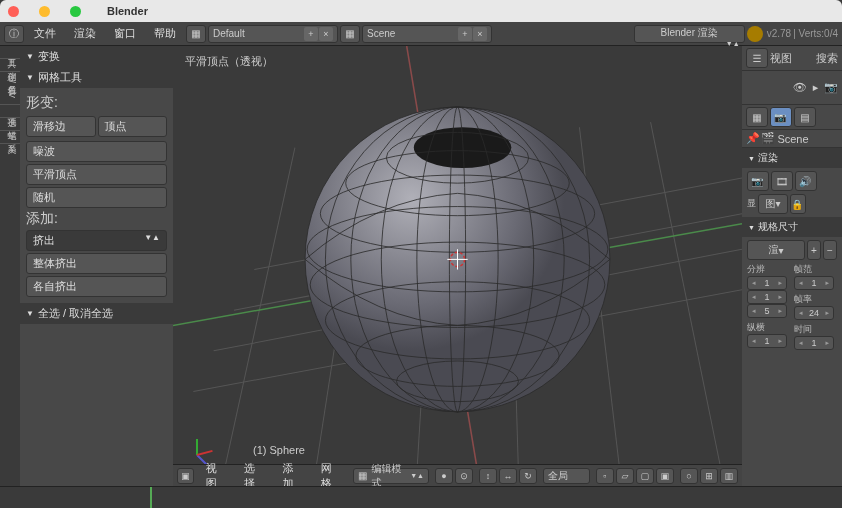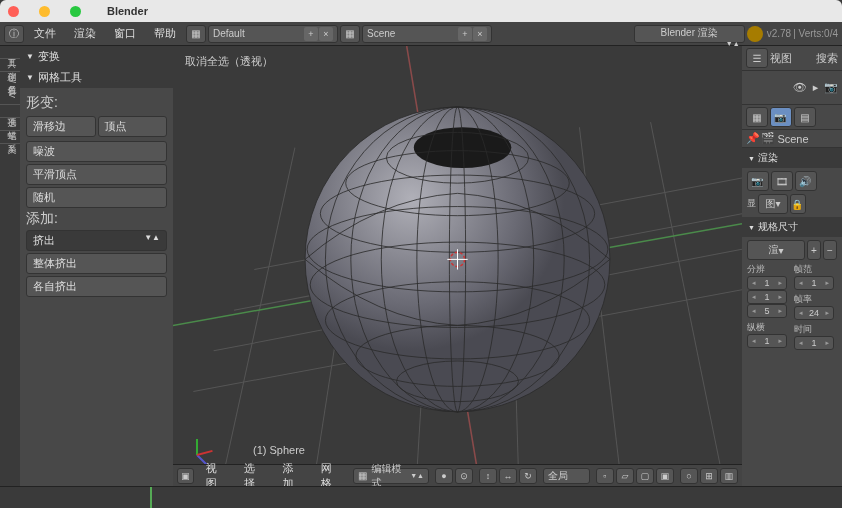--- a/index.html
+++ b/index.html
@@ -150,24 +150,25 @@
       </div>
       <button class="tp-btn">噪波</button>
       <button class="tp-btn">平滑顶点</button>
       <button class="tp-btn">随机</button>
       <div class="tp-label">添加:</div>
       <button class="tp-btn dark"><span>挤出</span> <span style="float:right;font-size:8px">▼▲</span></button>
       <button class="tp-btn">整体挤出</button>
       <button class="tp-btn">各自挤出</button>
     </div>
 
+    <div class="tp-section-hdr">全选 / 取消全选</div>
   </div>
 
   <div class="viewport">
-    <div class="vp-label">取消全选（透视）</div>
+    <div class="vp-label">平滑顶点（透视）</div>
 
     <svg class="vp-canvas" viewBox="0 0 560 420">
 
       <g stroke="#555" stroke-width="1">
         <line x1="80" y1="220" x2="560" y2="130"></line>
         <line x1="60" y1="260" x2="560" y2="165"></line>
         <line x1="40" y1="300" x2="560" y2="200"></line>
         <line x1="20" y1="340" x2="560" y2="240"></line>
         <line x1="120" y1="100" x2="50" y2="420"></line>
         <line x1="190" y1="95" x2="140" y2="420"></line>

